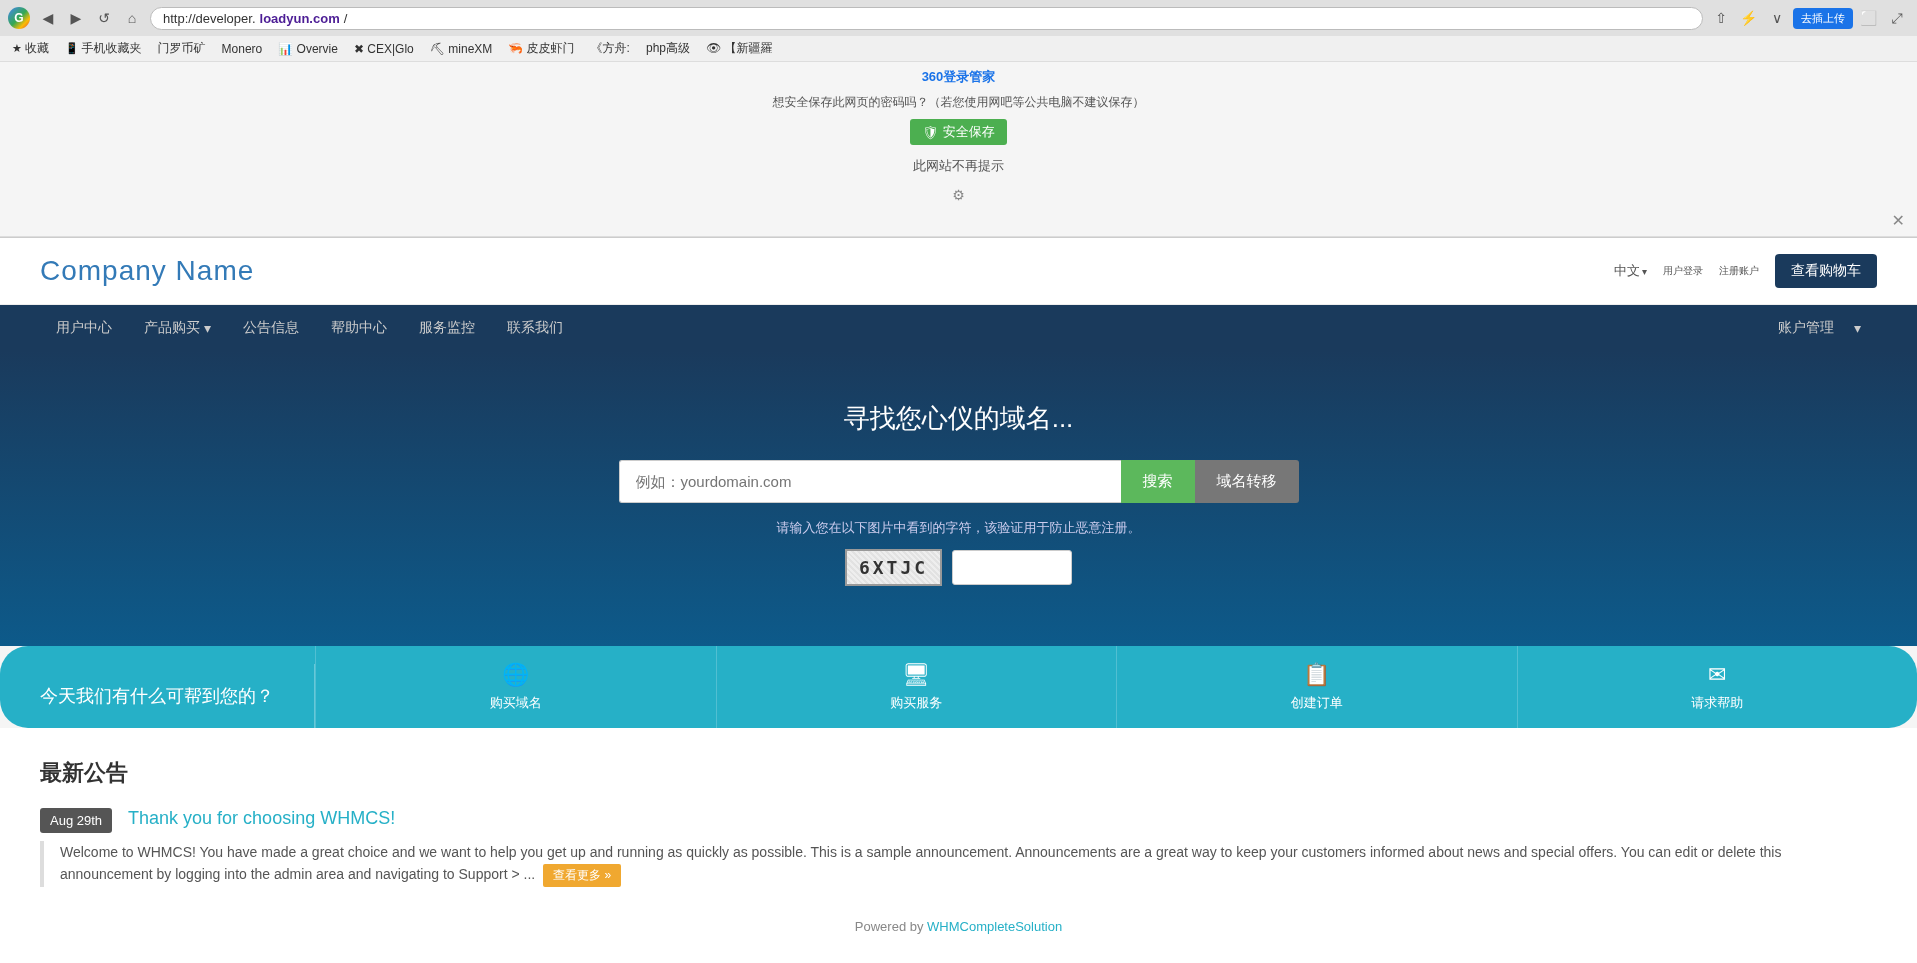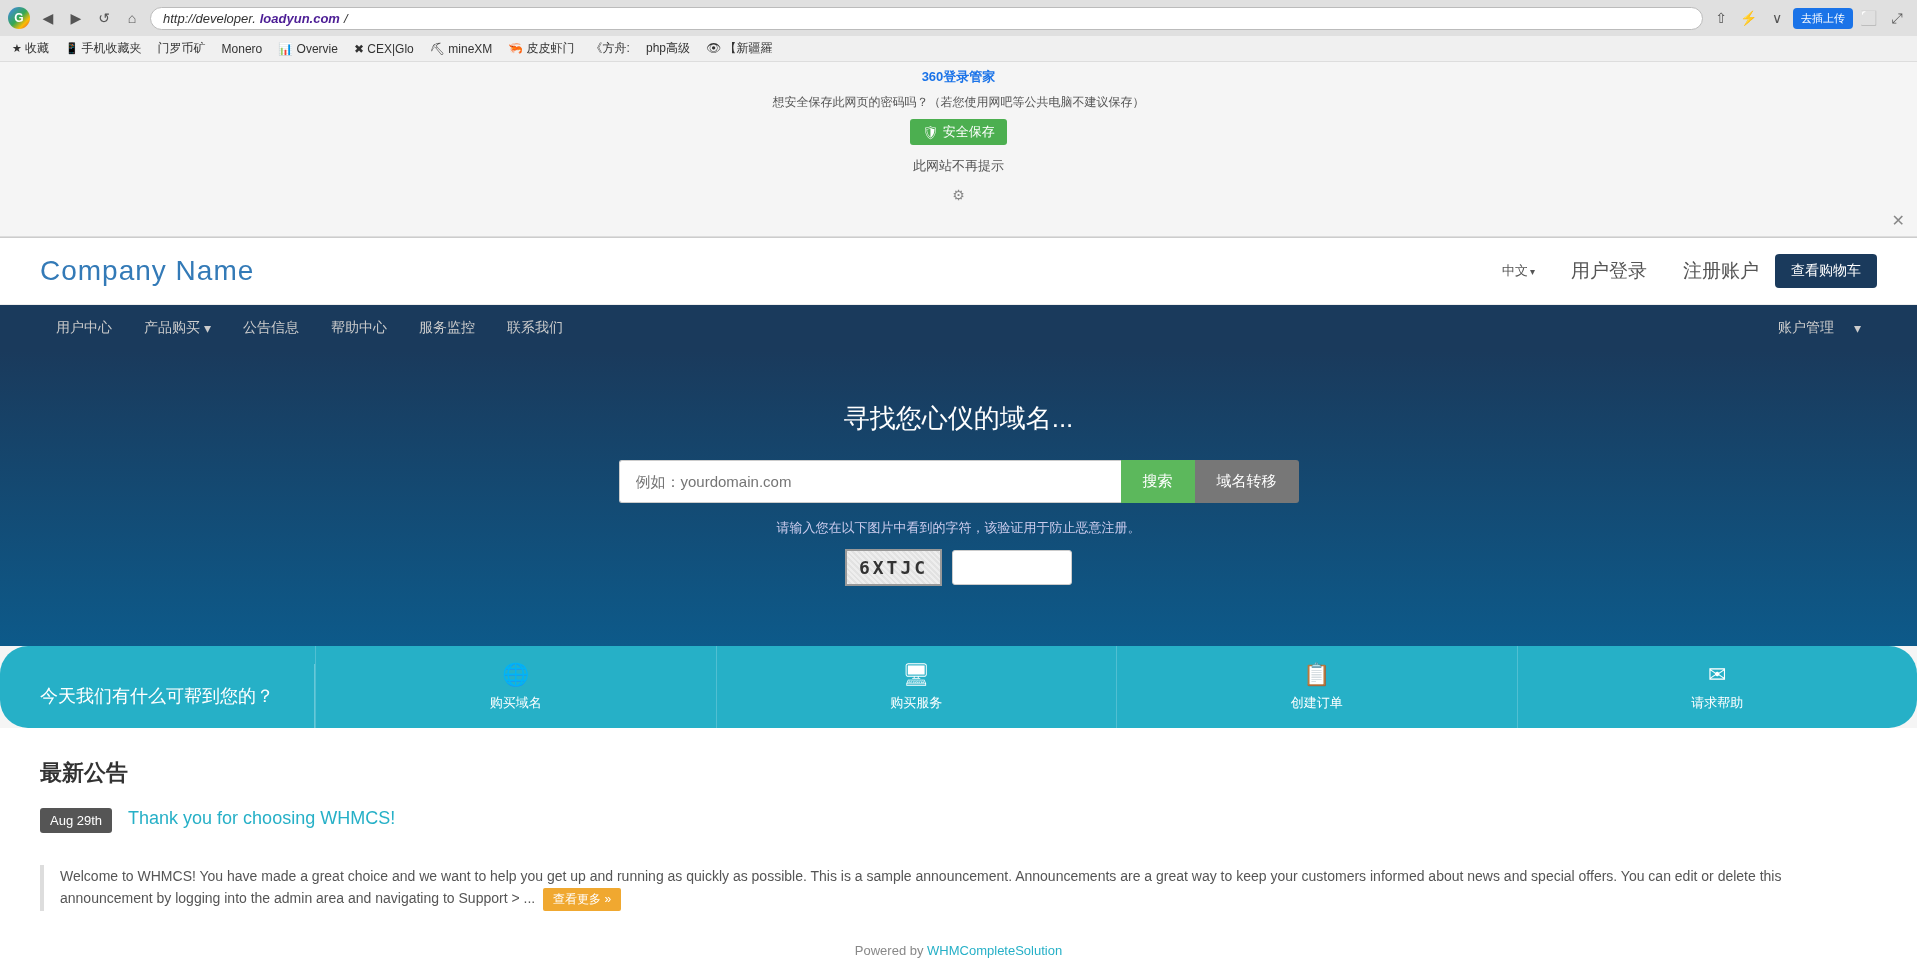--- a/index.html
+++ b/index.html
@@ -36,21 +36,20 @@
       flex: 1;
       background: white;
       border: 1px solid #bbb;
       border-radius: 12px;
       padding: 3px 12px;
       font-size: 13px;
       color: #333;
       display: flex;
       align-items: flex-start;
       gap: 4px;
-      font-style: italic;
     }
     .address-bar .url-domain { color: #4c1d95; font-weight: bold; }
     .browser-actions {
       display: flex;
       gap: 4px;
       align-items: center;
     }
     .browser-action-btn {
       width: 24px; height: 24px;
       border: none;
@@ -154,23 +153,23 @@
       letter-spacing: 1px;
     }
     .header-right {
       display: flex;
       align-items: center;
       gap: 16px;
     }
     .header-link {
       color: #555;
       text-decoration: none;
-      font-size: 19px;
-      cursor: pointer;
-      display: flex; align-items: center; gap: 2px; margin-left: 20px;
+      font-size: 10px;
+      cursor: pointer;
+      display: flex; align-items: center; gap: 2px;
     }
     .cart-btn {
       background: #1a3a5c;
       color: white;
       border: none;
       border-radius: 4px;
       padding: 8px 16px;
       cursor: pointer;
       font-size: 14px;
     }
@@ -328,21 +327,21 @@
     }
     .section-title {
       font-size: 22px;
       color: #333;
       margin-bottom: 20px;
     }
     .announcement-item {
       display: flex;
       align-items: flex-start;
       gap: 16px;
-      margin-bottom: 32px;
+      margin-bottom: 8px;
     }
     .date-badge {
       background: #555;
       color: white;
       padding: 5px 10px;
       font-size: 13px;
       border-radius: 3px;
       white-space: nowrap;
     }
     .announcement-title {

